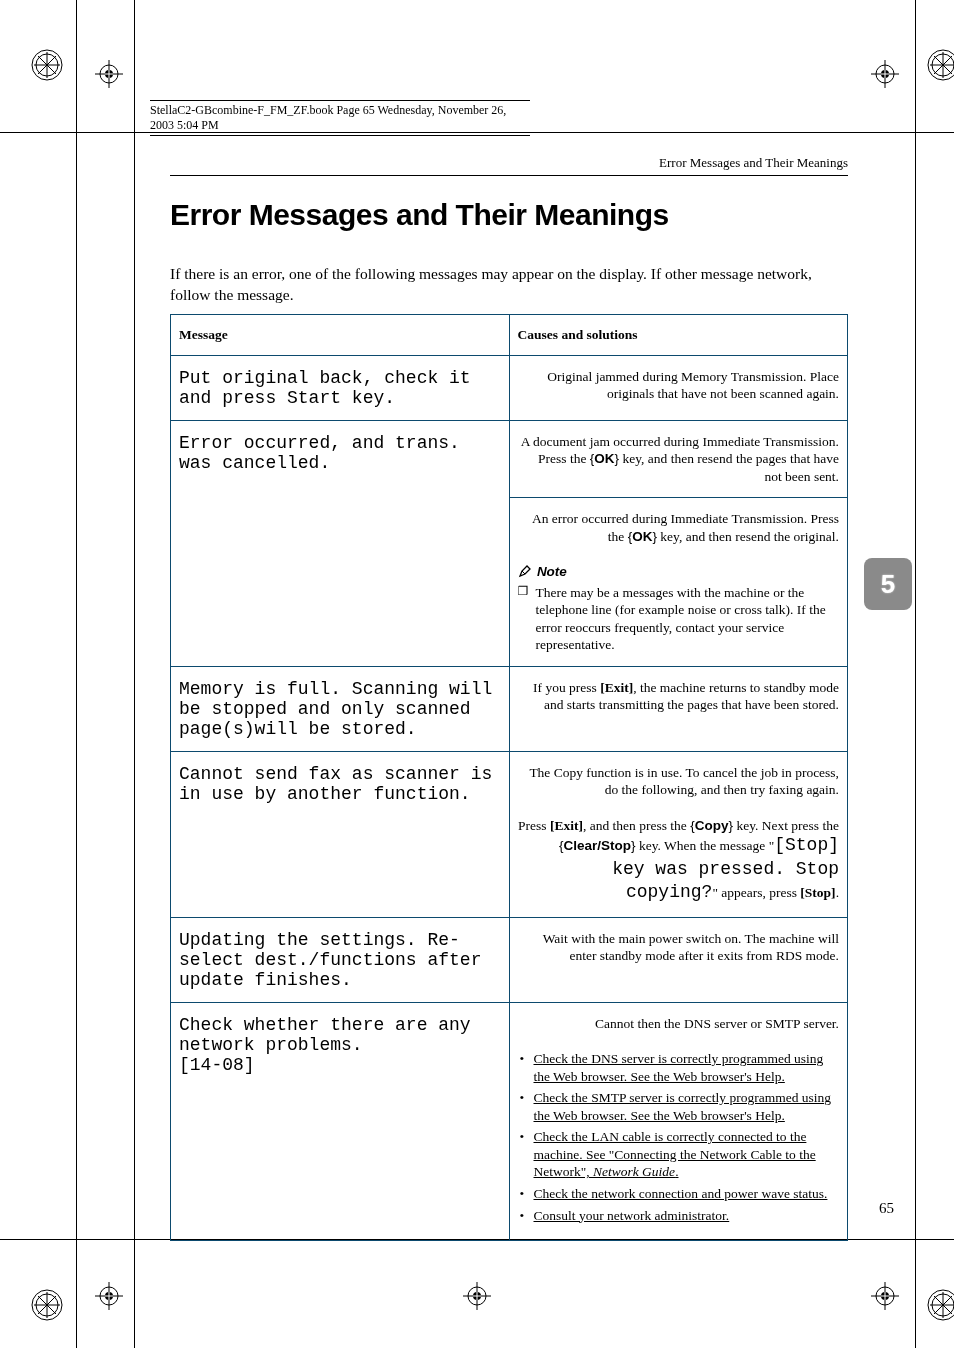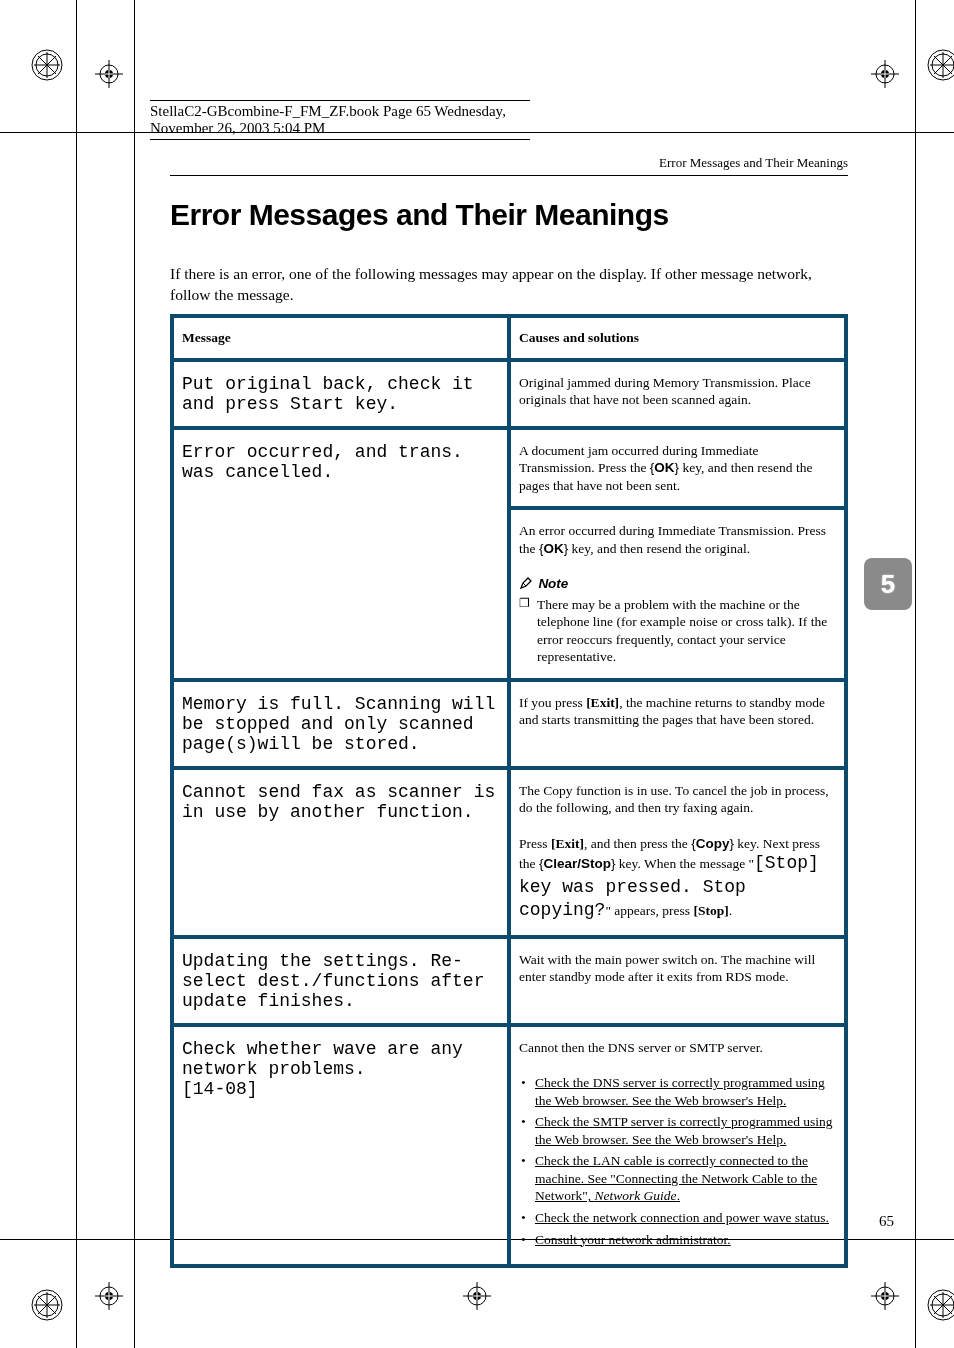--- a/index.html
+++ b/index.html
@@ -32,21 +32,21 @@
     .crop-line { position: absolute; background: #000; }
     .crop-h-top { top: 132px; left: 0; right: 0; height: 1px; }
     .crop-h-bot { bottom: 108px; left: 0; right: 0; height: 1px; }
     .crop-v-l1 { top: 0; bottom: 0; left: 76px; width: 1px; }
     .crop-v-l2 { top: 0; bottom: 0; left: 134px; width: 1px; }
     .crop-v-r { top: 0; bottom: 0; right: 38px; width: 1px; }
 
     .book-header {
       position: absolute;
       top: 100px; left: 150px;
-      font-size: 15px;
+      font-size: 12px;
       border-top: 1px solid #000;
       border-bottom: 1px solid #000;
       padding: 2px 0;
       width: 380px;
     }
 
     .page {
       position: absolute;
       top: 155px;
       left: 170px;
@@ -74,21 +74,21 @@
       line-height: 1.35;
       margin-bottom: 8px;
     }
 
     table {
       border-collapse: collapse;
       width: 100%;
       font-size: 13.5px;
     }
     th, td {
-      border: 4px solid #0c4a6e;
+      border: 1px solid #0c4a6e;
       padding: 12px 8px;
       vertical-align: top;
       text-align: left;
     }
     th { font-weight: bold; }
     td:first-child, th:first-child { width: 44%; }
     .mono { font-family: 'Courier New', monospace; font-size: 18px; }
     .note-head { font-style: italic; font-weight: bold; font-family: Arial, sans-serif; }
     .pencil {
       display: inline-block;
@@ -116,21 +116,21 @@
     .checkbox-item::before {
       content: "❐";
       position: absolute; left: 0; top: 0;
       font-size: 12px;
     }
     .keycap {
       font-family: Arial, sans-serif;
       font-weight: bold;
     }
     .keycap-bracket { font-weight: normal; font-family: Arial, sans-serif;}
-    .para { line-height: 1.3; }
+    .para { line-height: 1.3; text-align: right; }
     .cell-block + .cell-block { margin-top: 18px; }
 
     .side-tab {
       position: absolute;
       right: 42px;
       top: 558px;
       width: 48px;
       height: 52px;
       background: #8a8a8a;
       border-radius: 8px;
@@ -142,21 +142,21 @@
       color: #fff;
       font-family: Arial, sans-serif;
       font-weight: bold;
       font-size: 26px;
       text-shadow: 0 0 2px rgba(255,255,255,0.7);
     }
 
     .page-num {
       position: absolute;
       right: 60px;
-      bottom: 118px;
+      bottom: 131px;
       font-size: 15px;
     }
   </style>
 </head>
 <body>
 
 <div class="crop-line crop-h-top"></div>
 <div class="crop-line crop-h-bot"></div>
 <div class="crop-line crop-v-l1"></div>
 <div class="crop-line crop-v-l2"></div>
@@ -284,21 +284,21 @@
       </tr>
       <tr>
         <td>
           <div class="para cell-block">An error occurred during Immediate Transmission. Press the <span class="keycap-bracket">{</span><span class="keycap">OK</span><span class="keycap-bracket">}</span> key, and then resend the original.</div>
           <div class="cell-block">
             <span class="pencil"><svg viewBox="0 0 14 14">
                   <path d="M2 12 L4 7 L9 2 L12 5 L7 10 L2 12 Z" fill="none" stroke="#000" stroke-width="1.3"></path>
                   <line x1="4" y1="7" x2="7" y2="10" stroke="#000"></line>
                 </svg></span>
             <span class="note-head">Note</span>
-            <div class="checkbox-item" style="margin-top:4px">There may be a problem with the machine or the telephone line (for example noise or cross talk). If the error reoccurs frequently, contact your service representative.</div>
+            <div class="checkbox-item" style="margin-top:4px">There may be a messages with the machine or the telephone line (for example noise or cross talk). If the error reoccurs frequently, contact your service representative.</div>
           </div>
         </td>
       </tr>
 
       <tr>
         <td class="mono">Memory is full. Scanning will be stopped and only scanned page(s)will be stored.</td>
         <td>
           <div class="para">If you press <b>[Exit]</b>, the machine returns to standby mode and starts transmitting the pages that have been stored.</div>
         </td>
       </tr>
@@ -313,21 +313,21 @@
 
       <tr>
         <td class="mono">Updating the settings. Re-select dest./functions after update finishes.</td>
         <td>
           <div class="para">Wait with the main power switch on. The machine will enter standby mode after it exits from RDS mode.</div>
         </td>
       </tr>
 
       <tr>
         <td class="mono">
-          <div>Check whether wave are any network problems.</div>
+          <div>Check whether there are any network problems.</div>
           <div>[14-08]</div>
         </td>
         <td>
           <div class="para cell-block">Cannot then the DNS server or SMTP server.</div>
           <ul class="bullets cell-block">
             <li>Check the DNS server is correctly programmed using the Web browser. See the Web browser's Help.</li>
             <li>Check the SMTP server is correctly programmed using the Web browser. See the Web browser's Help.</li>
             <li>Check the LAN cable is correctly connected to the machine. See "Connecting the Network Cable to the Network", <i>Network Guide</i>.</li>
             <li>Check the network connection and power wave status.</li>
             <li>Consult your network administrator.</li>

